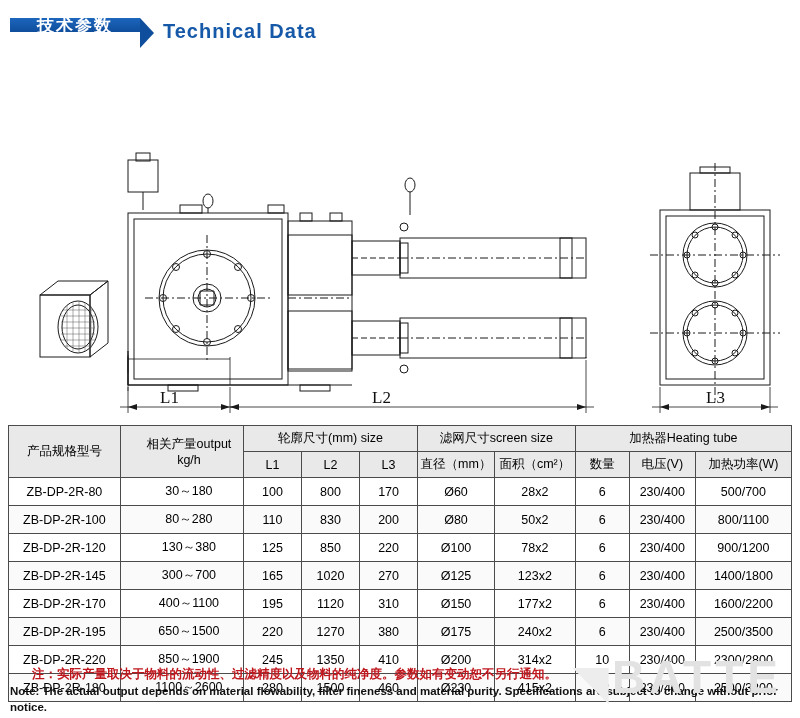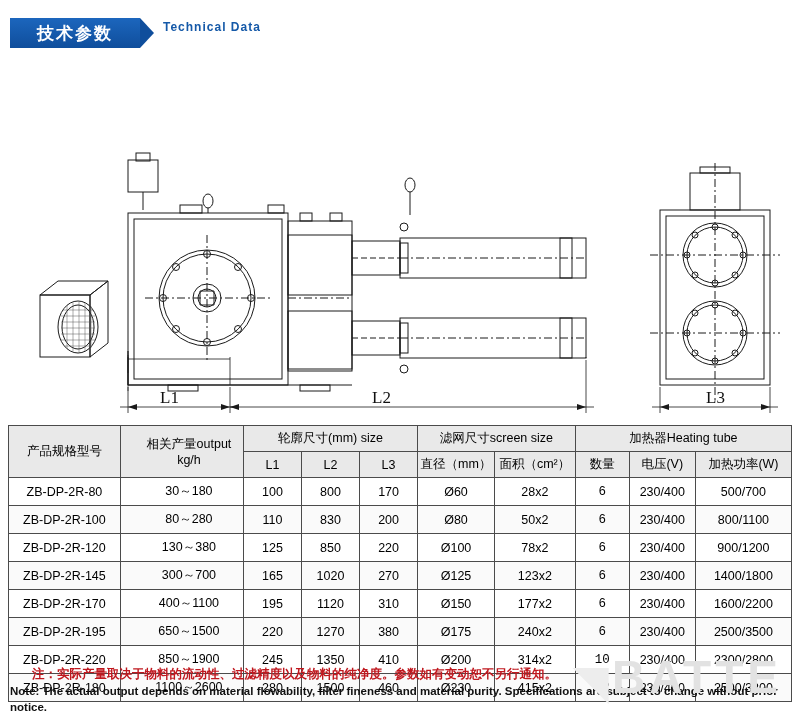--- a/index.html
+++ b/index.html
@@ -9,38 +9,38 @@
     font-family:"Liberation Sans", sans-serif;
     position:relative;
     overflow:hidden;
   }
   
   .header{
     position:absolute;left:0;top:8px;width:800px;height:40px;
   }
   .header-badge{
     position:absolute;left:10px;top:10px;
-    width:130px;height:30px;
+    width:130px;height:14px;
     background:#1559a8;
     background:linear-gradient(to bottom,#1c66bd 0%,#0f4e9c 100%);
     color:#ffffff;
     font-size:17px;font-weight:bold;
     display:flex;align-items:center;justify-content:center;
     letter-spacing:2px;
   }
   .header-badge:after{
     content:"";
     position:absolute;right:-14px;top:0;
     border-top:15px solid transparent;
     border-bottom:15px solid transparent;
     border-left:14px solid #0f4e9c;
   }
   .header-title{
     position:absolute;left:163px;top:12px;
-    color:#1559a8;font-size:12px;font-weight:bold;
+    color:#1559a8;font-size:20px;font-weight:bold;
     letter-spacing:1px;
     text-align:right;
   }
   
   .drawing{
     position:absolute;left:0;top:55px;width:800px;height:360px;
   }
   .drawing svg{display:block;}
   
   .table-wrap{
@@ -67,21 +67,21 @@
   tbody td{
     height:23px;
     background:#ffffff;
   }
   tbody tr:nth-child(even) td{background:#fafafa;}
   .col-type{width:108px;}
   .col-out{width:105px;padding-left:16px;}
   .col-l{width:54px;}
   .col-dia{width:72px;margin-top:46px;}
   .col-area{width:76px;}
-  .col-qty{width:50px;font-family:Liberation Mono, monospace;}
+  .col-qty{width:50px;}
   .col-volt{width:62px;}
   .col-pow{width:92px;}
   
   .notes{
     position:absolute;left:10px;top:665px;width:780px;
   }
   .note-cn{
     color:#c0181f;font-size:12.5px;font-weight:bold;line-height:18px;margin-left:22px;
   }
   .note-en{

